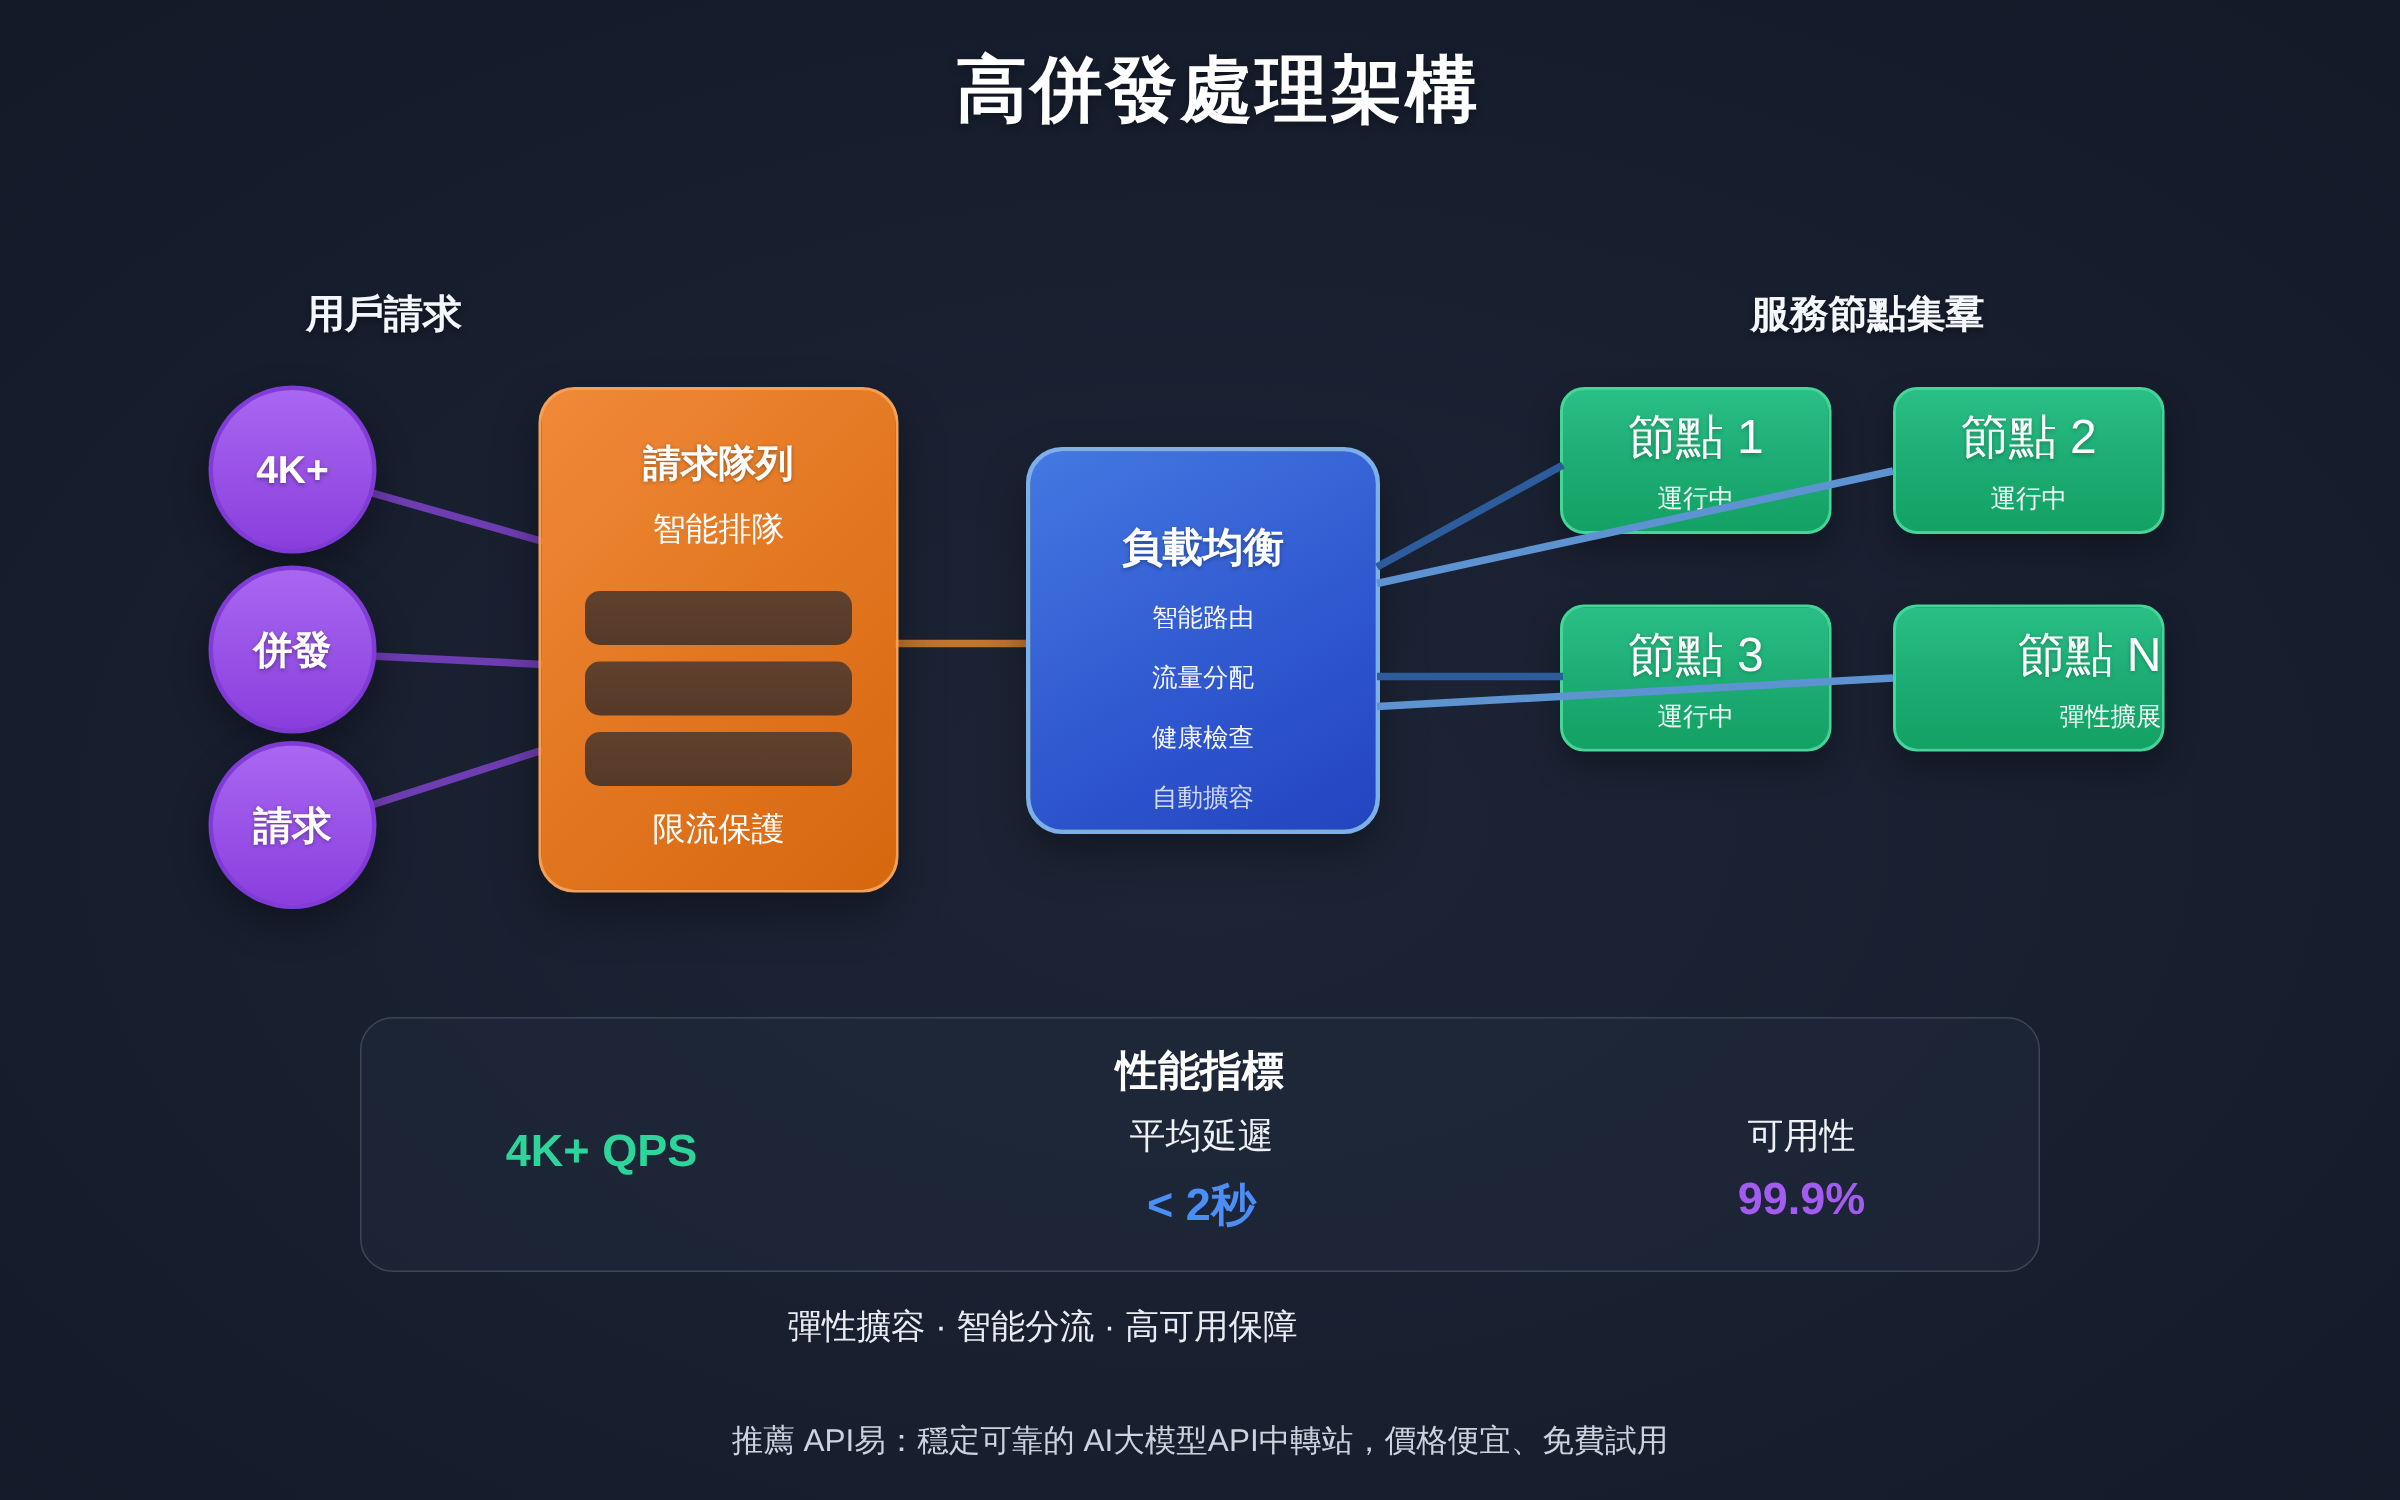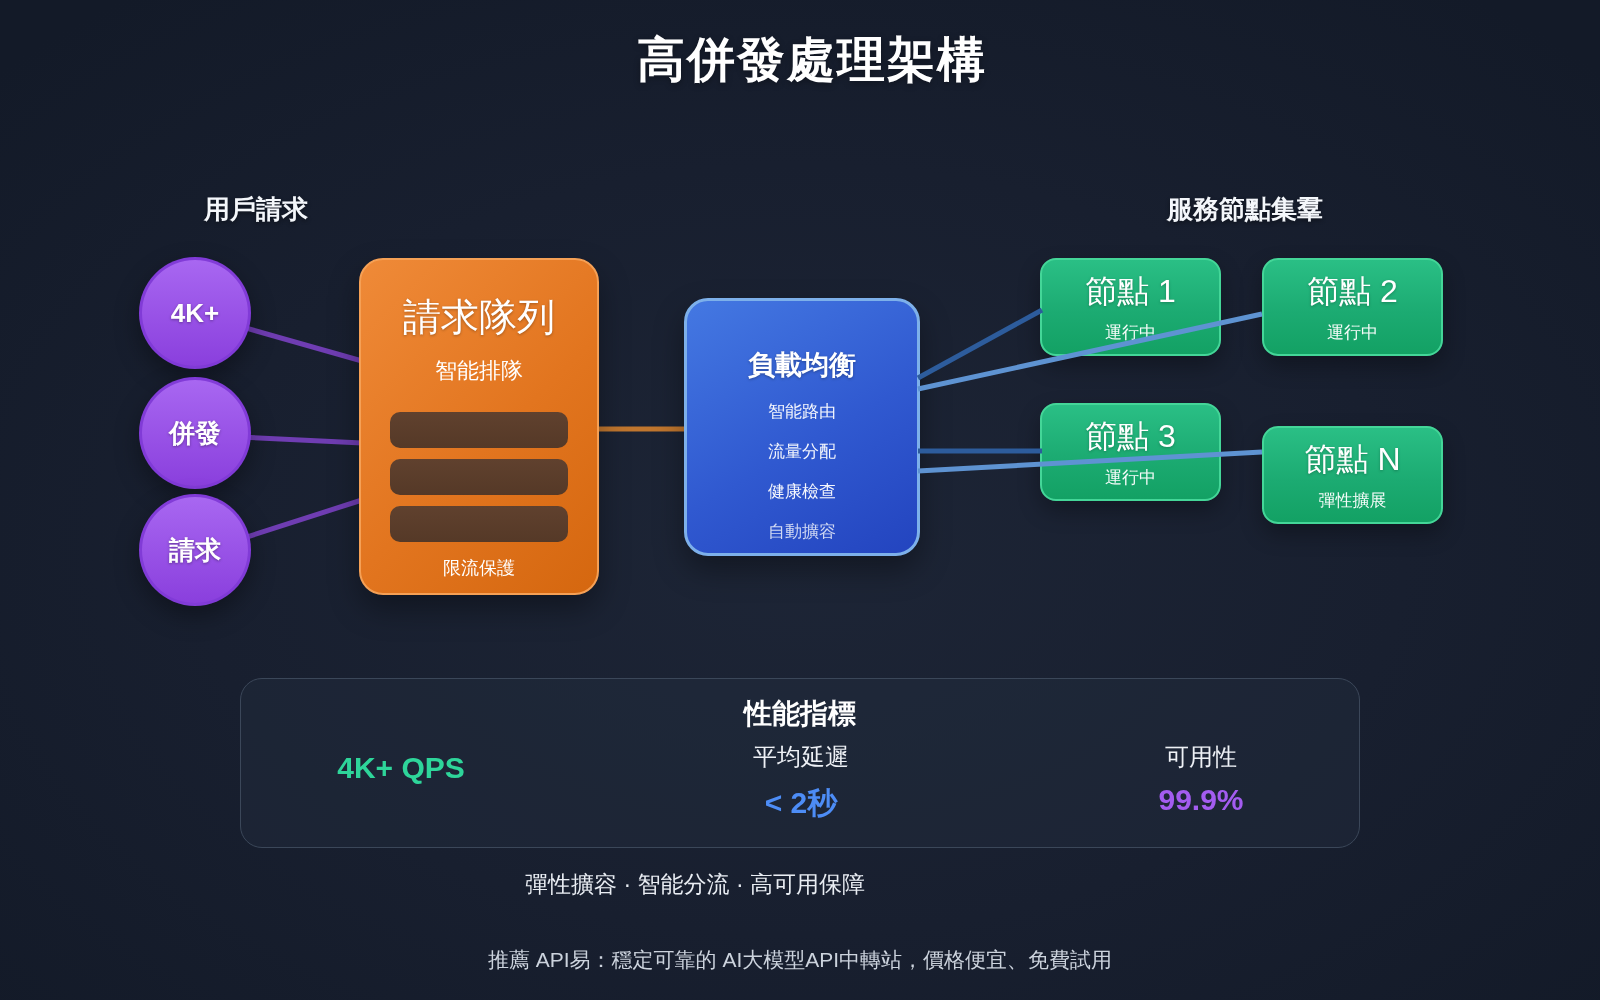--- a/index.html
+++ b/index.html
@@ -46,28 +46,28 @@
 
   .queue-box {
     left: 359px; top: 258px; width: 240px; height: 337px;
     box-sizing: border-box;
     background: linear-gradient(135deg, #ef8a38 0%, #e2751f 55%, #d5670f 100%);
     border: 2px solid #f5a055; border-radius: 24px;
     box-shadow: 0 14px 30px rgba(0,0,0,.35);
     display: flex; flex-direction: column; align-items: center;
     padding-top: 32px; color: #ffffff;
   }
-  .queue-title { font-size: 38px; font-weight: 400; text-shadow: 0 1px 3px rgba(0,0,0,.3); }
+  .queue-title { font-size: 25px; font-weight: 700; text-shadow: 0 1px 3px rgba(0,0,0,.3); }
   .queue-sub   { font-size: 22px; margin-top: 13px; }
   .queue-bars  { margin-top: 26px; display: flex; flex-direction: column; gap: 11px; }
   .queue-bar   {
     width: 178px; height: 36px; border-radius: 10px;
     background: linear-gradient(180deg, #60412e 0%, #553927 100%);
   }
-  .queue-footer { font-size: 18px; margin-top: 14px; }
+  .queue-footer { font-size: 22px; margin-top: 14px; }
 
   .balancer-box {
     left: 684px; top: 298px; width: 236px; height: 258px;
     box-sizing: border-box;
     background: linear-gradient(150deg, #4478e2 0%, #3059d0 55%, #2344bf 100%);
     border: 3px solid #7db0ea; border-radius: 24px;
     box-shadow: 0 14px 30px rgba(0,0,0,.35);
     display: flex; flex-direction: column; align-items: center;
     padding-top: 46px; color: #ffffff;
   }
@@ -82,21 +82,21 @@
     border: 2px solid #44d698; border-radius: 16px;
     box-shadow: 0 10px 22px rgba(0,0,0,.3);
     display: flex; flex-direction: column; align-items: center; justify-content: center;
     gap: 7px; color: #ffffff;
   }
   .node-title  { font-size: 32px; font-weight: 400; text-shadow: 0 1px 3px rgba(0,0,0,.25); }
   .node-status { font-size: 17px; color: rgba(255,255,255,.96); }
   #node-0 { left: 1040px; top: 258px; }
   #node-1 { left: 1262px; top: 258px; }
   #node-2 { left: 1040px; top: 403px; }
-  #node-3 { left: 1262px; top: 426px; }
+  #node-3 { left: 1262px; top: 403px; align-items: flex-end; }
 
   .metrics-panel {
     left: 240px; top: 678px; width: 1120px; height: 170px;
     box-sizing: border-box;
     background: rgba(38, 48, 66, .35);
     border: 1.5px solid #3b4759; border-radius: 22px; padding-left: 24px;
   }
   .metrics-title {
     position: absolute; left: 0; top: 16px; width: 100%;
     text-align: center; font-size: 28px; font-weight: 800; color: #ffffff;

